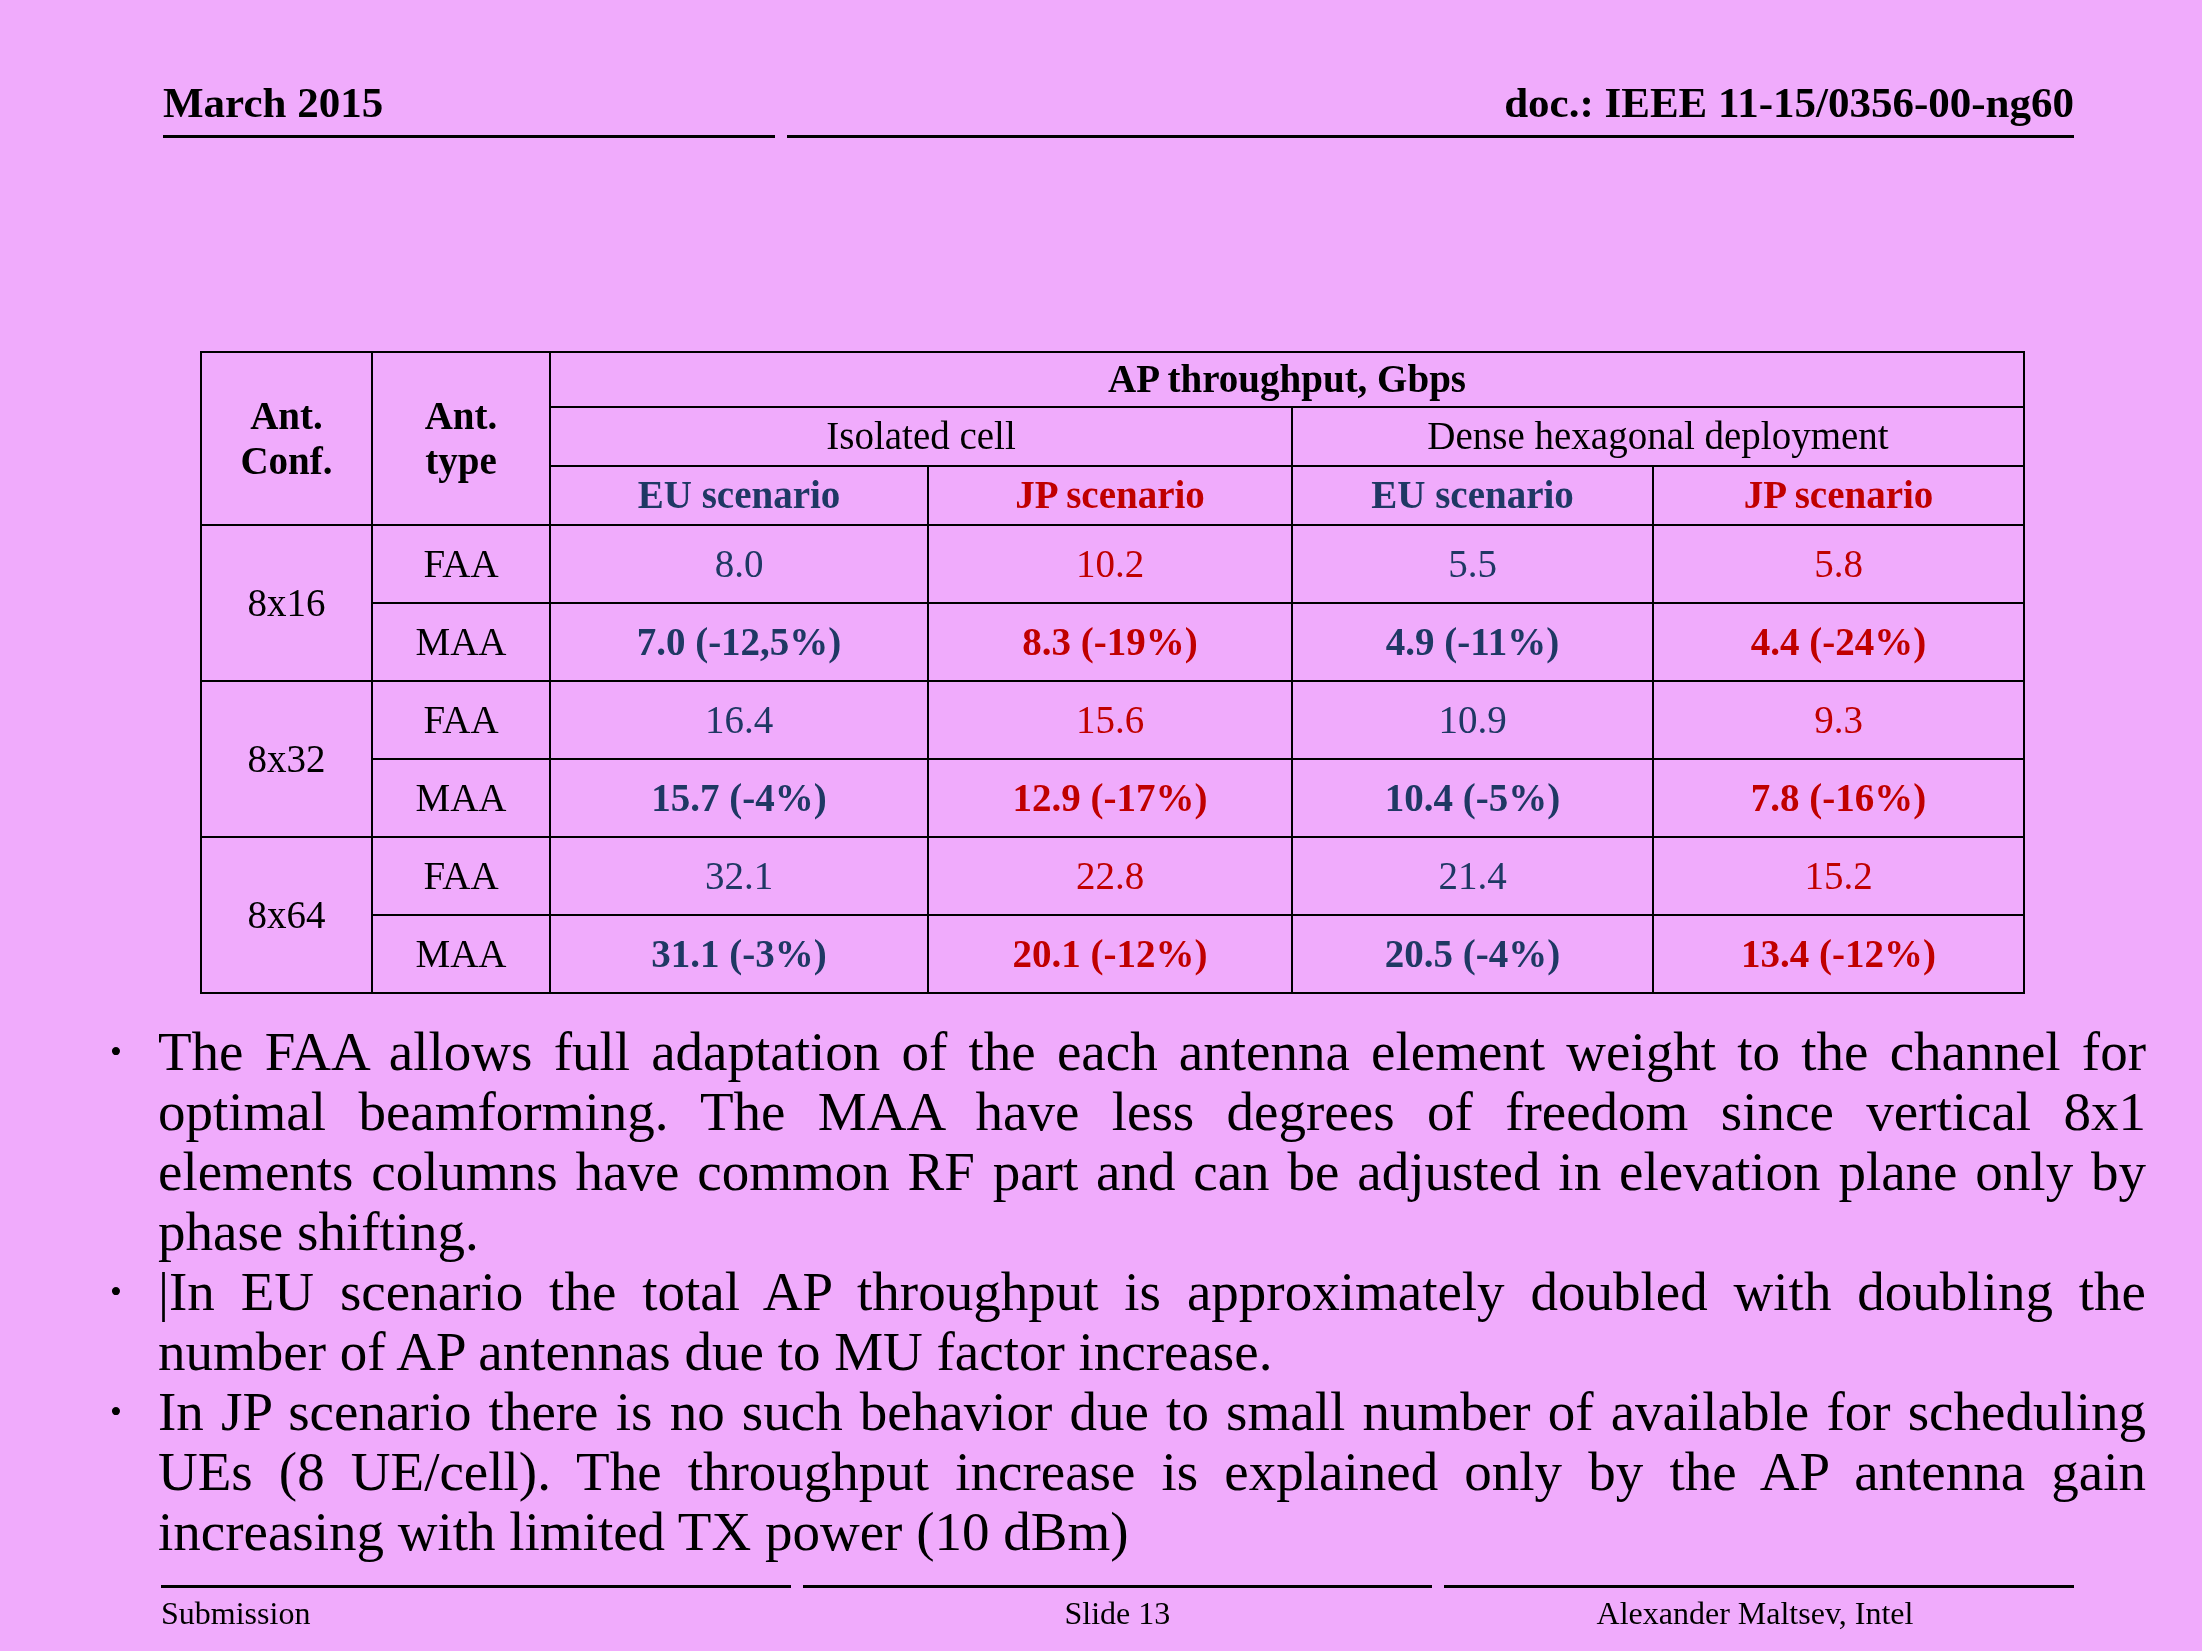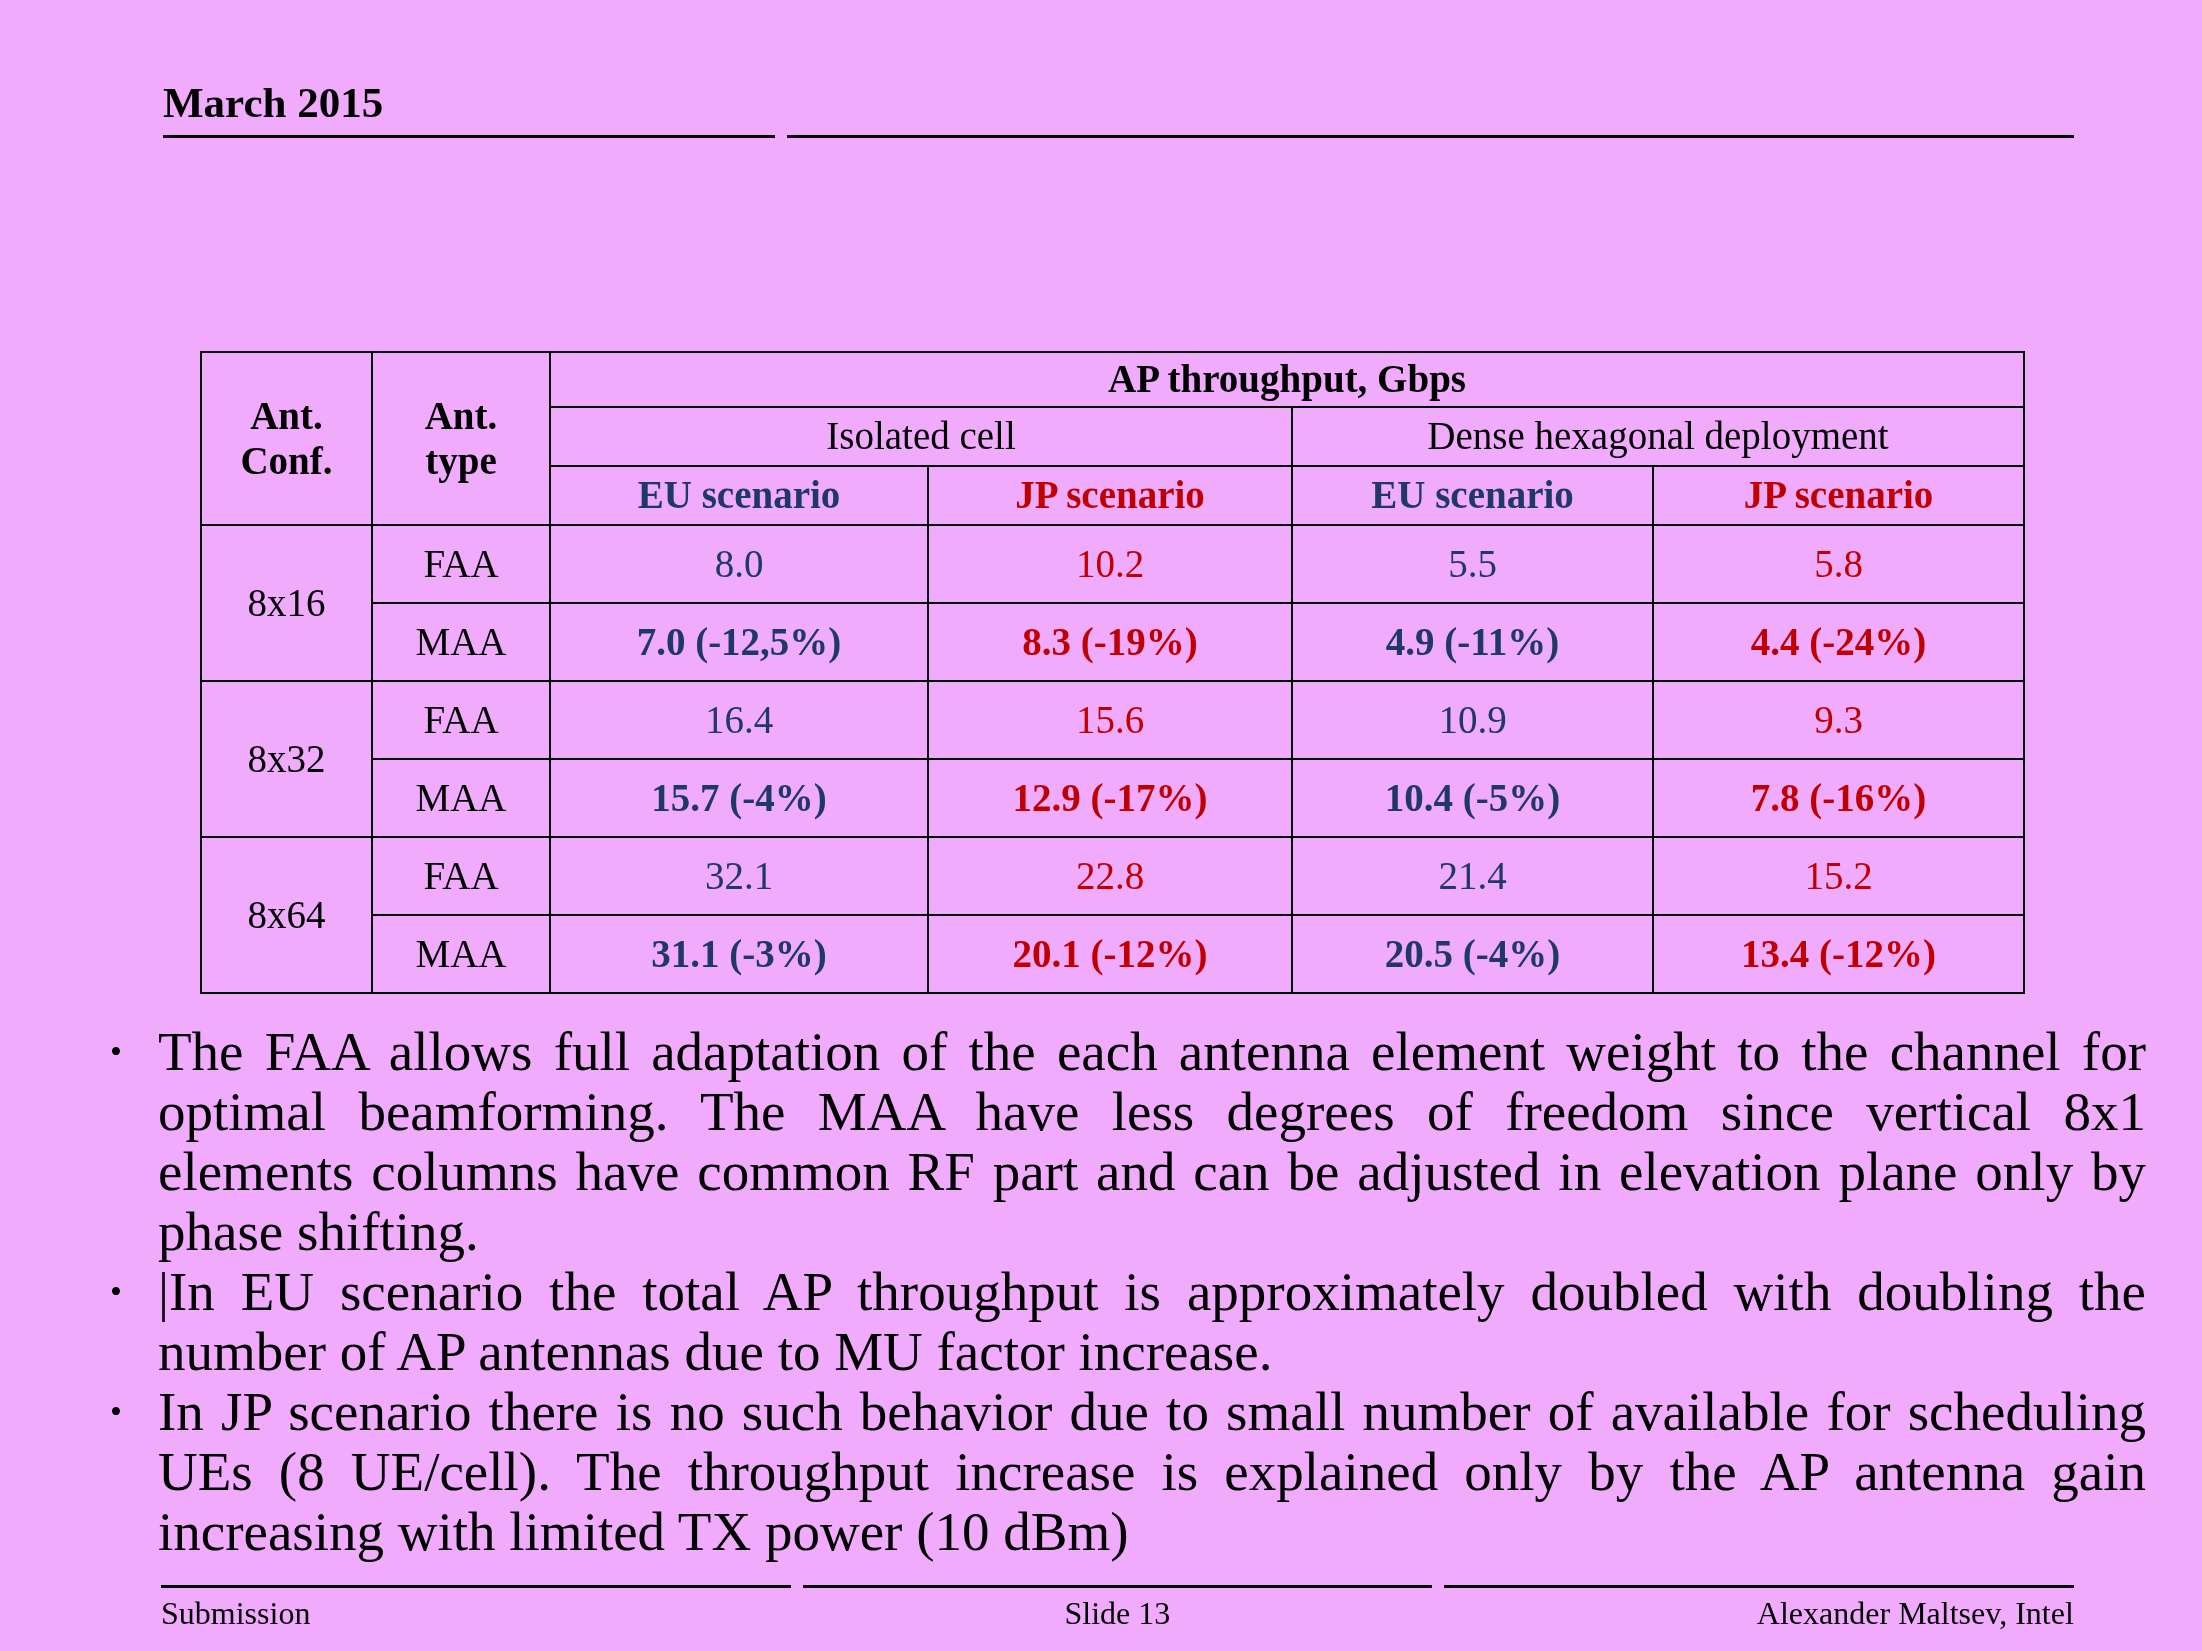--- a/index.html
+++ b/index.html
@@ -48,30 +48,31 @@
   .bullet-marker { flex:none; width:48px; font-size:34px; line-height:60px; }
   .bullet-text { flex:1; font-size:55px; line-height:60px; text-align:justify; }
 
   
   .footer { position:absolute; left:161px; right:129px; top:1585px; }
   .footer-rule { display:flex; gap:12px; }
   .footer-rule .seg { flex:1; border-top:3.4px solid #000; height:0; }
   .footer-row { display:flex; margin-top:6.9px; font-size:32px; }
   .footer-row .fl { width:33.33%; text-align:left; }
   .footer-row .fc { width:33.33%; text-align:center; }
-  .footer-row .fr { width:33.33%; text-align:right; }
+  .footer-row .fr { width:33.33%; text-align:center; }
 </style>
 </head>
 <body>
 
 <div class="slide">
 
   <div class="header">
     <div class="header-row">
       <span>March 2015</span>
+      <span>doc.: IEEE 11-15/0356-00-ng60</span>
     </div>
     <div class="header-rule">
       <span class="seg seg1"></span>
       <span class="seg seg2"></span>
     </div>
   </div>
 
 
   <table class="results">
     <colgroup>

